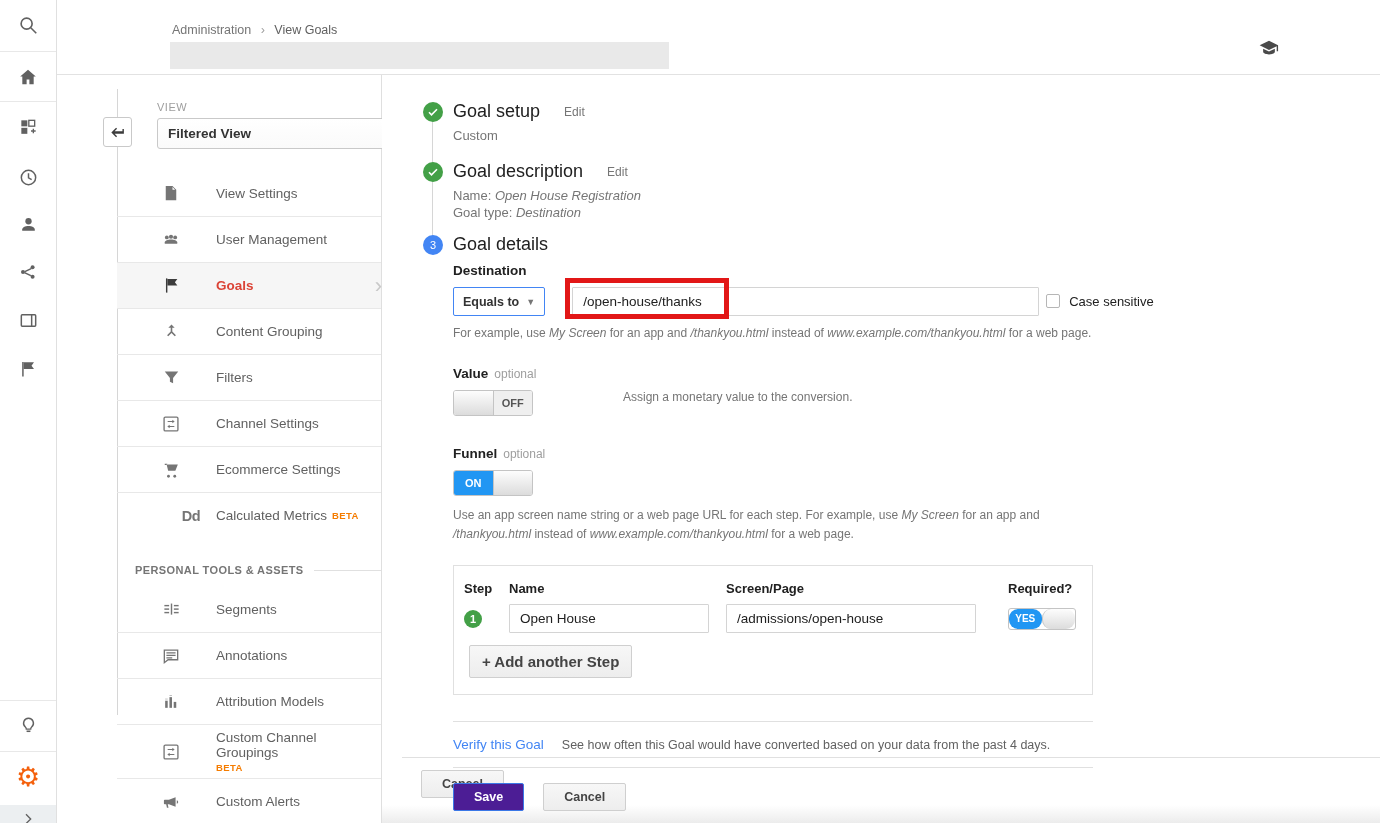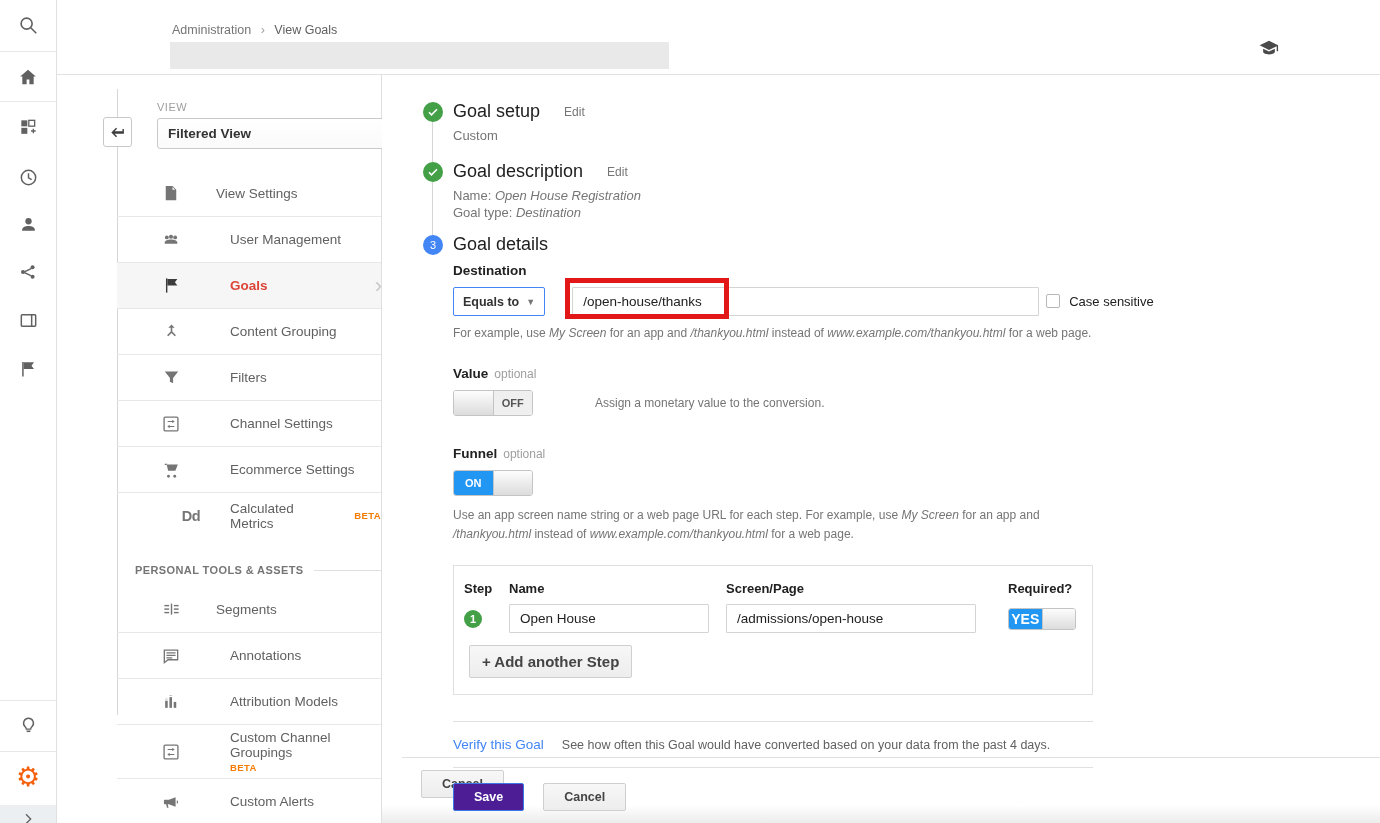--- a/index.html
+++ b/index.html
@@ -30,21 +30,21 @@
   .sidebar { width:325px; flex:none; position:relative; background:#fff; border-right:1px solid #dfdfdf; }
   .timeline { position:absolute; left:60px; top:14px; width:1px; height:626px; background:#d6d6d6; }
   .back-btn { position:absolute; left:46px; top:42px; width:29px; height:30px; background:#fff; border:1px solid #c9c9c9; border-radius:3px; display:flex; align-items:center; justify-content:center; color:#3c3c3c; cursor:pointer; z-index:2; }
   .view-label { position:absolute; left:100px; top:26px; font-size:11px; letter-spacing:.5px; color:#9e9e9e; }
   .view-select { position:absolute; left:100px; top:43px; width:251px; height:31px; background:linear-gradient(#fff,#fafafa); border:1px solid #c9c9c9; border-radius:3px; display:flex; align-items:center; padding:4px 10px; cursor:pointer;justify-content:flex-end; }
   .view-select .vs-label { font-weight:bold; font-size:13.5px; color:#333; flex:1; }
   .view-select .caret { color:#757575; font-size:10px; }
 
   .menu { position:absolute; left:60px; top:95px; right:0; list-style:none; }
   .mitem { height:46px; display:flex; align-items:center; padding-left:44px; cursor:pointer; position:relative; }
-  .mitem + .mitem, .mitem.bordered { border-top:1px solid #e8e8e8;gap:14px; }
+  .mitem + .mitem, .mitem.bordered { border-top:1px solid #e8e8e8; }
   .mitem .micon { width:20px; height:20px; margin-right:35px; color:#757575; flex:none; display:flex; align-items:center; justify-content:center; }
   .mitem .mlabel { font-size:13.5px; color:#616161; }
   .mitem.active { background:#f6f6f6; }
   .mitem.active .mlabel { color:#DB4437; font-weight:bold; }
   .mitem.active .micon { color:#3c3c3c; }
   .mitem .notch { position:absolute; right:-1px; top:50%; transform:translateY(-50%); color:#c9c9c9; font-size:22px; line-height:1; }
   .beta-inline { color:#F57C00; font-size:9.5px; font-weight:bold; letter-spacing:.4px; margin-left:5px; }
   .beta-under { color:#F57C00; font-size:9.5px; font-weight:bold; letter-spacing:.4px; margin-top:2px; }
   .mitem.tall { height:54px; }
   .dd-icon { font-size:14.5px; font-weight:bold; color:#757575; letter-spacing:-.5px;padding-left:40px; }
@@ -85,22 +85,22 @@
   .helper.wrap { max-width:615px; line-height:1.55; }
 
   .toggle { display:inline-flex; width:80px; height:26px; border:1px solid #c4c4c4; border-radius:3px; overflow:hidden; cursor:pointer; background:#fff; }
   .toggle .half { flex:1; display:flex; align-items:center; justify-content:center; font-size:11px; font-weight:bold; }
   .toggle .knob { background:linear-gradient(#fdfdfd,#dcdcdc); }
   .toggle.off .knob { border-right:1px solid #c4c4c4; }
   .toggle.off .state { background:#efefef; color:#555; }
   .toggle.on .state { background:#2196F3; color:#fff; }
   .toggle.on .knob { border-left:1px solid #c4c4c4; }
   .toggle.small { width:68px; height:22px; }
-  .toggle.small .half { font-size:14px; }
-  .toggle-row { display:flex; align-items:center; margin-top:9px; }
+  .toggle.small .half { font-size:10px;border-radius:9px; }
+  .toggle-row { display:flex; align-items:flex-start; margin-top:9px;gap:28px; }
   .toggle-caption { font-size:12px; color:#757575; margin-left:62px; }
 
   .mt26 { margin-top:26px; } .mt30 { margin-top:30px; }
 
   .funnel-box { width:640px; border:1px solid #e0e0e0; margin-top:22px; padding:15px 10px 16px 10px; }
   .fgrid { display:grid; grid-template-columns:45px 217px 282px 1fr; align-items:center; }
   .fcol-label { font-size:13px; font-weight:bold; color:#212121; padding-bottom:8px; }
   .step-num { width:18px; height:18px; border-radius:50%; background:#43A047; color:#fff; font-size:11px; font-weight:bold; display:flex; align-items:center; justify-content:center; }
   .fname-input { width:200px; } .fpage-input { width:250px; }
   .add-step-btn { margin:12px 0 0 5px; display:inline-block; background:linear-gradient(#f7f7f7,#ededed); border:1px solid #cfcfcf; border-radius:2px; font-size:15px; font-weight:bold; color:#444; padding:7px 12px; cursor:pointer; }

